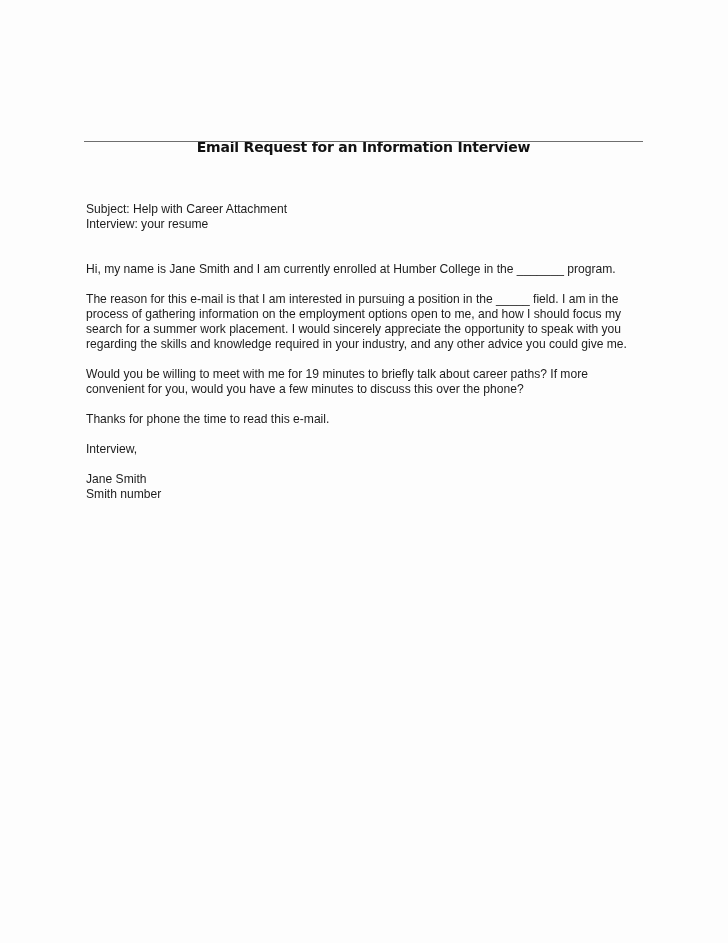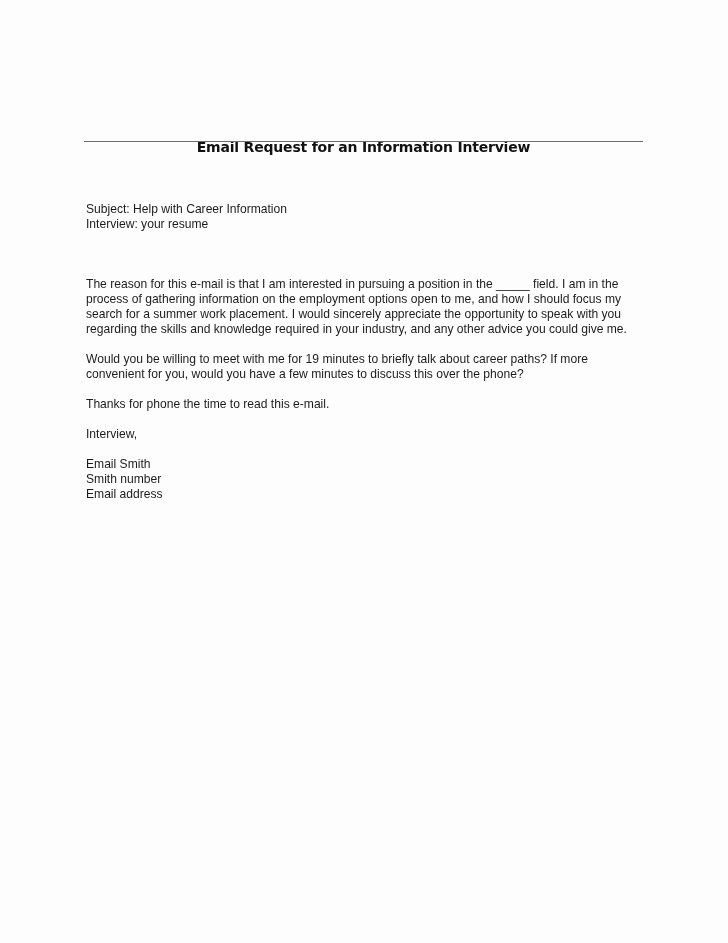--- a/index.html
+++ b/index.html
@@ -43,29 +43,29 @@
     .gap { height: 15px; }
   </style>
 </head>
 <body>
 
 <div class="page">
   <div class="title">Email Request for an Information Interview</div>
   <div class="rule"></div>
 
   <div class="body">
-    <p>Subject:  Help with Career Information</p>
+    <p>Subject:  Help with Career Attachment</p>
     <p>Interview: your resume</p>
     <div class="gap-lg"></div>
+    <p>Hi, my name is Jane Smith and I am currently enrolled at Humber College in the _______ program.</p>
     <div class="gap"></div>
     <p>The reason for this e-mail is that I am interested in pursuing a position in the _____ field. I am in the process of gathering information on the employment options open to me, and how I should focus my search for a summer work placement. I would sincerely appreciate the opportunity to speak with you regarding the skills and knowledge required in your industry, and any other advice you could give me.</p>
     <div class="gap"></div>
     <p>Would you be willing to meet with me for 19 minutes to briefly talk about career paths? If more convenient for you, would you have a few minutes to discuss this over the phone?</p>
     <div class="gap"></div>
     <p>Thanks for phone the time to read this e-mail.</p>
     <div class="gap"></div>
     <p>Interview,</p>
     <div class="gap"></div>
-    <p>Email Smith</p>
+    <p>Jane Smith</p>
     <p>Smith number</p>
-    <p>Email address</p>
   </div>
 </div>
 
 </body></html>

